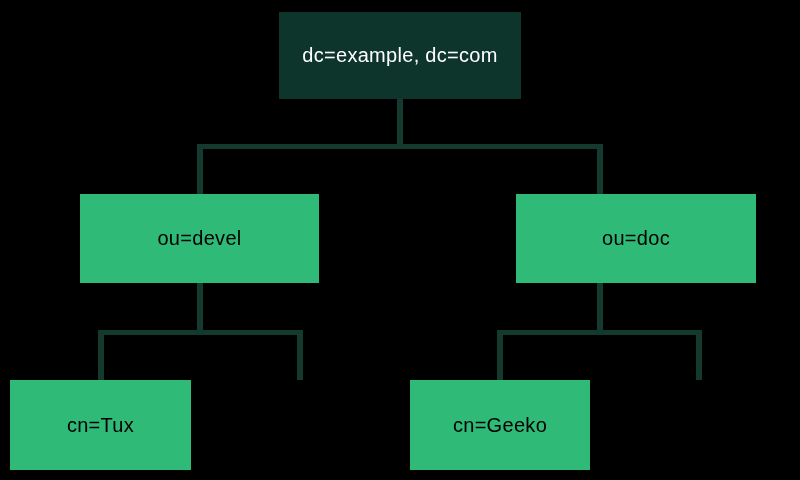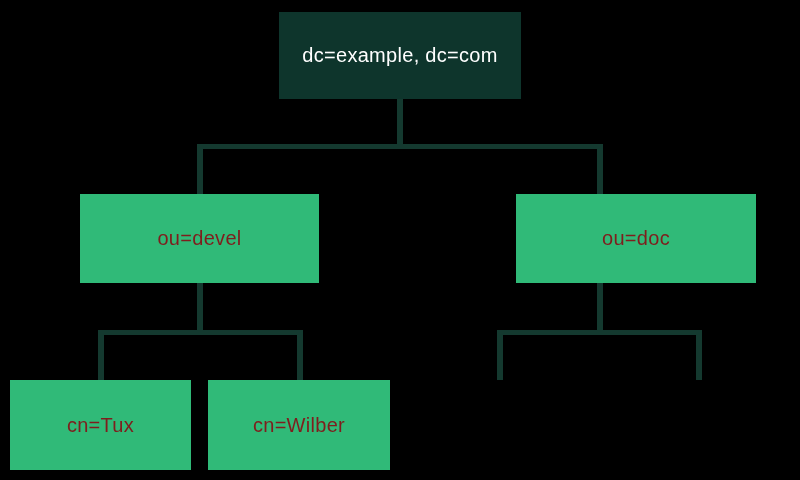--- a/index.html
+++ b/index.html
@@ -25,21 +25,21 @@
     letter-spacing: 0.3px;
     box-sizing: border-box;
   }
   .node-root {
     background: #0e352c;
     color: #ffffff;
     left: 279px; top: 12px; width: 242px; height: 87px;
   }
   .node-green {
     background: #30ba78;
-    color: #7f1d1d;
+    color: #000000;
   }
   .conn {
     position: absolute;
     background: #14392f;
   }
   
   .node-devel { left: 80px;  top: 194px; width: 239px; height: 89px; }
   .node-doc   { left: 480px; top: 194px; width: 240px; height: 89px; margin-left: 36px; }
   
   .node-tux     { left: 10px;  top: 380px; width: 181px; height: 90px; }
@@ -89,17 +89,17 @@
   <div class="node node-green node-devel">
     <span>ou=devel</span>
   </div>
   <div class="node node-green node-doc">
     <span>ou=doc</span>
   </div>
 
   <div class="node node-green node-tux">
     <span>cn=Tux</span>
   </div>
-  <div class="node node-green node-wilber">
-    <span>cn=Wilber</span>
+  <div class="node node-green node-geeko">
+    <span>cn=Geeko</span>
   </div>
 
 </div>
 
 </body></html>

